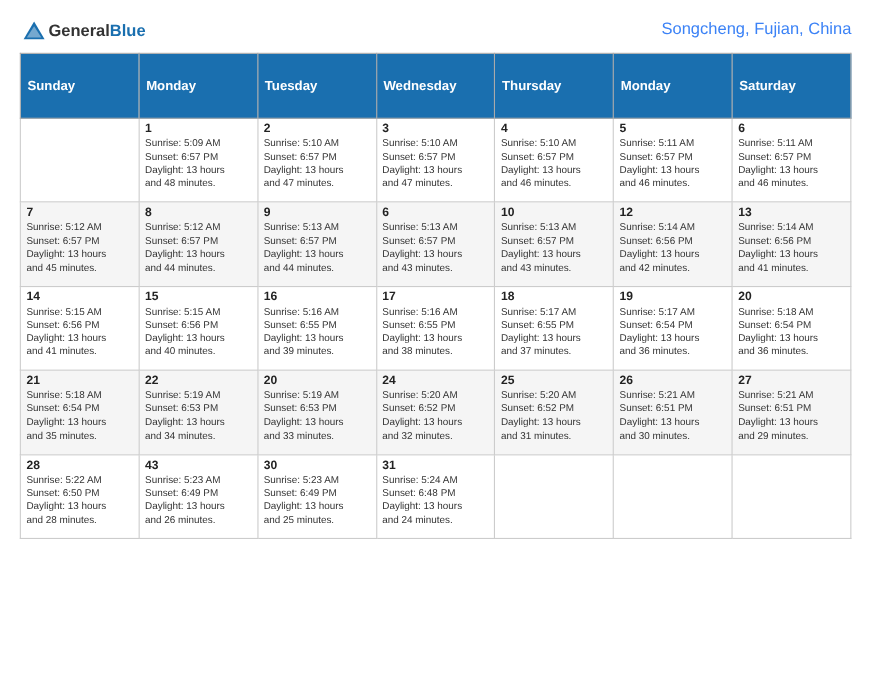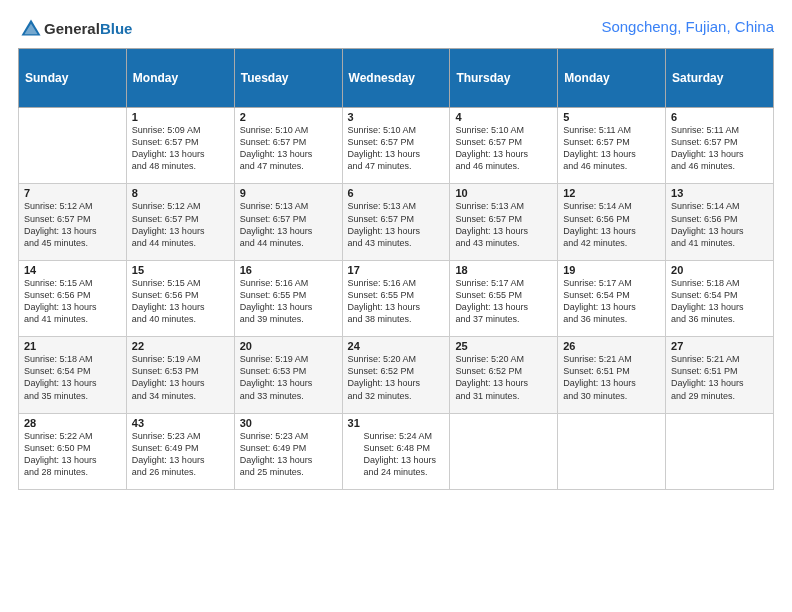--- a/index.html
+++ b/index.html
@@ -346,21 +346,21 @@
           </td>
           <td>
             <span class="day-number">30</span>
             <div class="cell-content" style="white-space: pre-line;">Sunrise: 5:23 AM
 Sunset: 6:49 PM
 Daylight: 13 hours
 and 25 minutes.</div>
           </td>
           <td>
             <span class="day-number">31</span>
-            <div class="cell-content" style="white-space: pre-line; margin-left: 16px;">Sunrise: 5:24 AM
+            <div class="cell-content" style="white-space: pre-line;">Sunrise: 5:24 AM
 Sunset: 6:48 PM
 Daylight: 13 hours
 and 24 minutes.</div>
           </td>
           <td class="empty-cell"></td>
           <td class="empty-cell"></td>
           <td class="empty-cell"></td>
         </tr>
       </tbody>
   </table>

